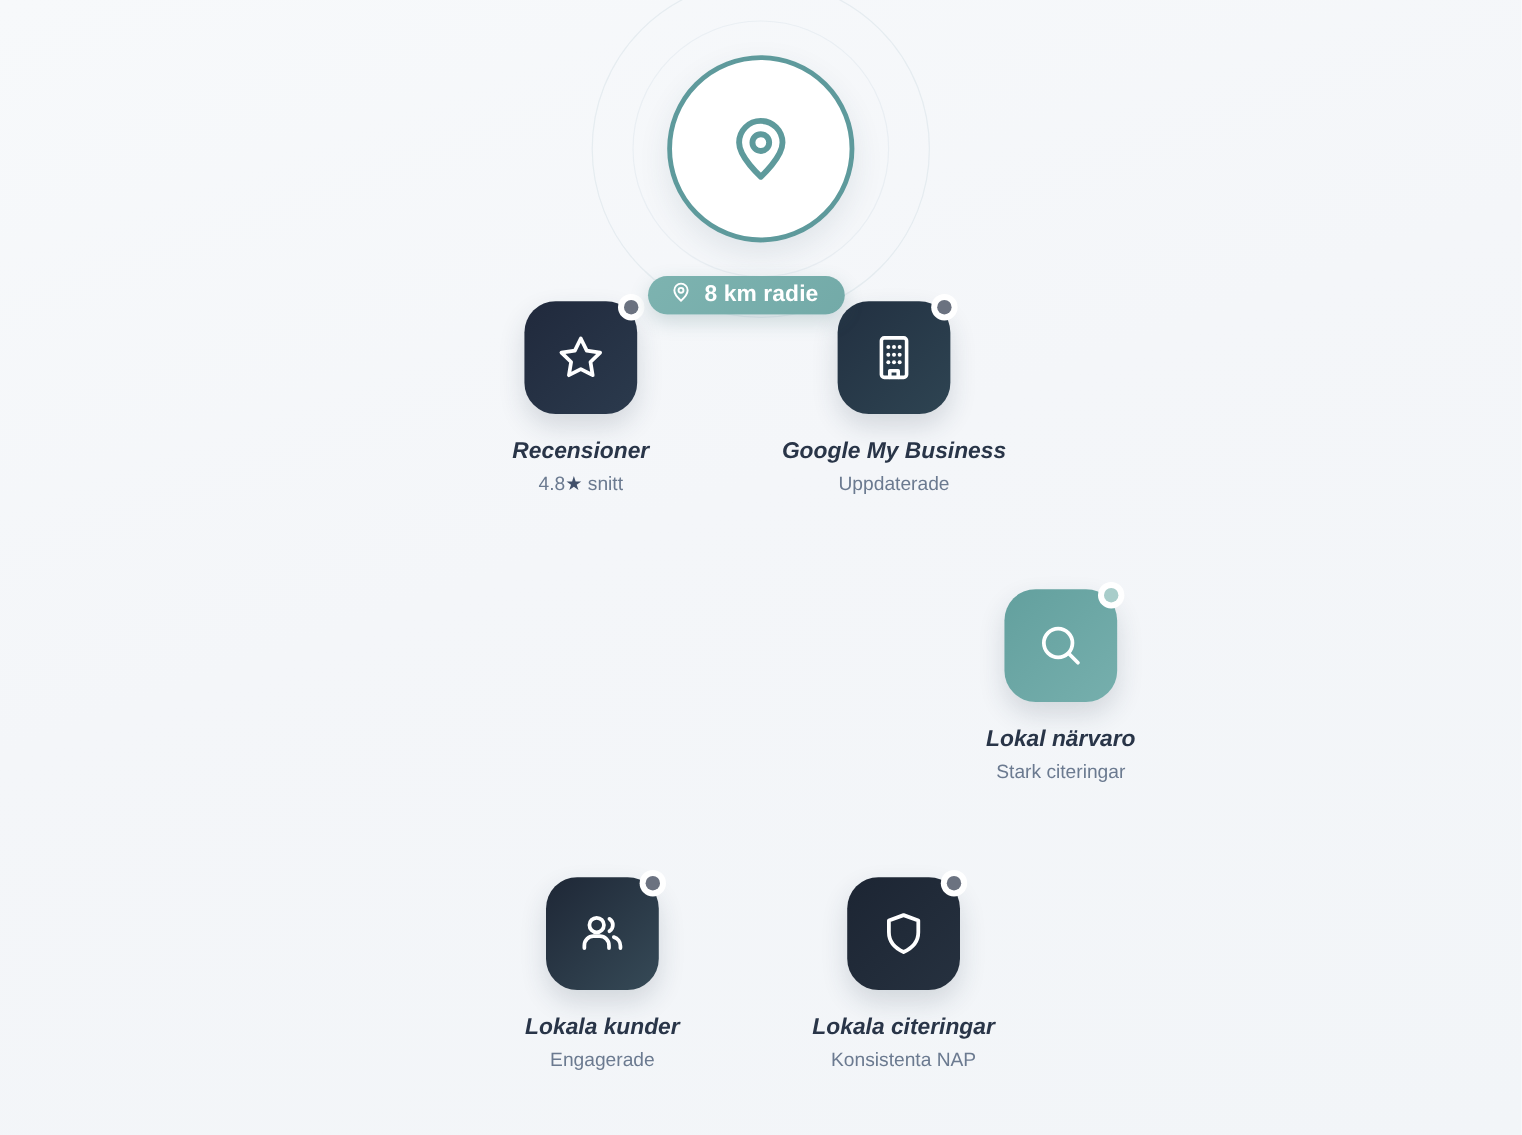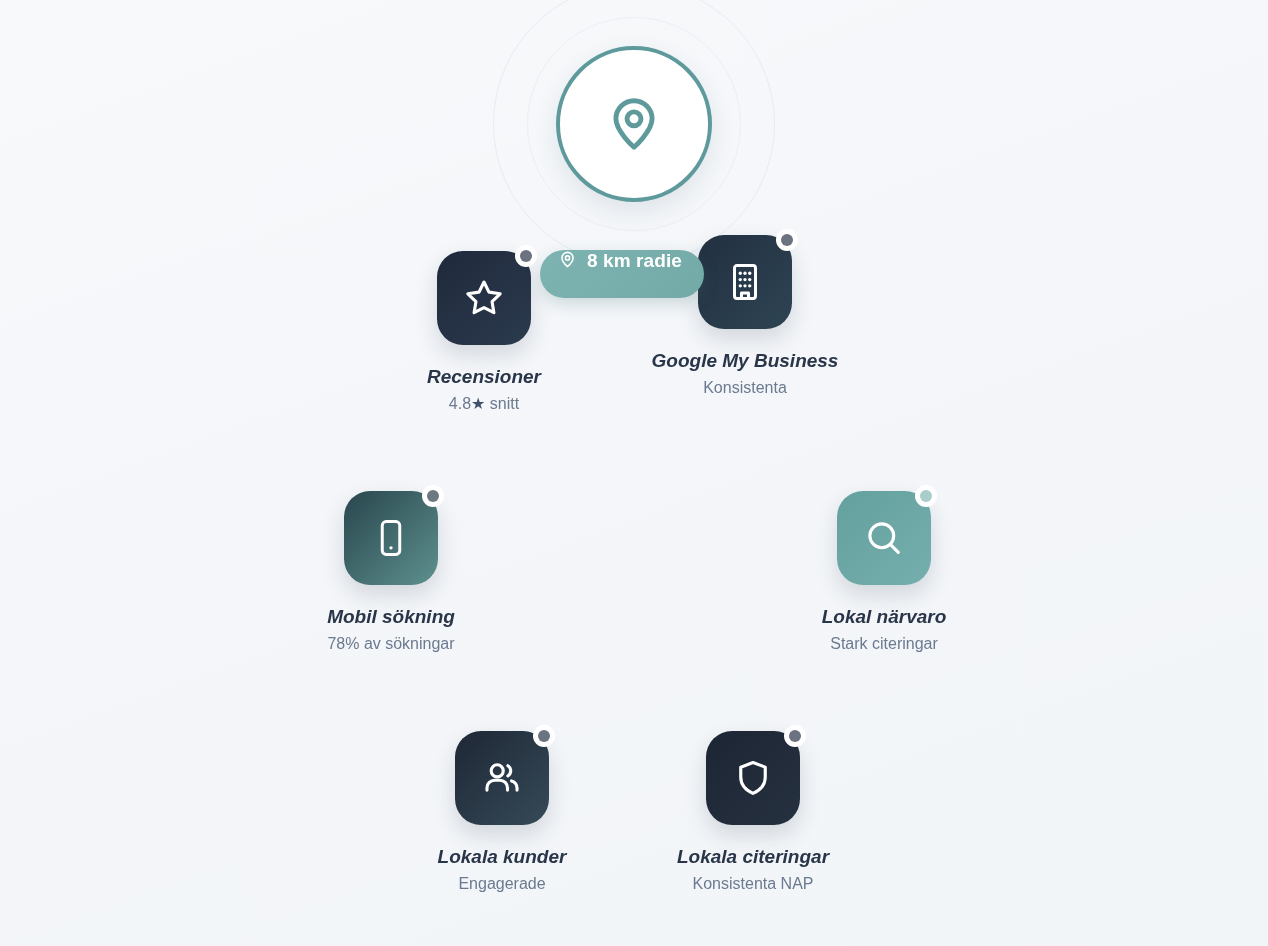--- a/index.html
+++ b/index.html
@@ -49,29 +49,29 @@
     display: flex;
     align-items: center;
     justify-content: center;
   }
   .hub svg { display: block; }
 
   
   .radius-badge {
     position: absolute;
     left: 540px; top: 230px;
-    height: 48px;
+    height: 32px;
     padding: 0 22px 0 18px;
     border-radius: 24px;
     background: linear-gradient(135deg, #7db3b0 0%, #73aaa8 100%);
     display: flex;
+    align-items: center;
     gap: 10px;
     box-shadow: 0 6px 16px rgba(60,110,115,0.22);
     z-index: 6;
-    margin-top: 20px;
   }
   .radius-badge .pin-sm { display: block; flex: 0 0 auto; }
   .radius-badge .rb-label {
     color: #ffffff;
     font-size: 19px;
     font-weight: bold;
     letter-spacing: .1px;
     white-space: nowrap;
   }
 
@@ -134,21 +134,21 @@
     line-height: 1.15;
     white-space: nowrap;
   }
   .node-sub .star {
     color: #41506a;
     font-size: 16px;
   }
 
   
   #node-reviews   { left: 389px; top: 251px; }
-  #node-gmb       { left: 650px; top: 235px; }
+  #node-gmb       { left: 650px; top: 251px; }
   #node-mobile    { left: 296px; top: 491px; }
   #node-hours     { left: 546px; top: 491px; }
   #node-presence  { left: 789px; top: 491px; }
   #node-customers { left: 407px; top: 731px; }
   #node-citations { left: 658px; top: 731px; }
 </style>
 </head>
 <body>
 
 <div class="stage">
@@ -209,40 +209,23 @@
             <circle cx="12" cy="14.2" r=".95" fill="#ffffff" stroke="none"></circle>
             <circle cx="14.7" cy="14.2" r=".95" fill="#ffffff" stroke="none"></circle>
           </svg>
         </span>
       </div>
       <span class="dot">
           <i style="background:#6b7280;"></i>
         </span>
     </div>
     <div class="node-title">Google My Business</div>
-    <div class="node-sub">Konsistenta</div>
-  </div>
-
-  <div class="node" id="node-mobile">
-    <div class="tile-wrap">
-      <div class="tile" style="background:linear-gradient(135deg,#28464d 0%,#5e908f 100%);">
-        <span>
-          <svg width="42" height="42" viewBox="0 0 24 24" fill="none" stroke="#ffffff" stroke-width="1.7" stroke-linecap="round" stroke-linejoin="round">
-            <rect x="7" y="2.6" width="10" height="18.8" rx="2.2"></rect>
-            <circle cx="12" cy="17.6" r="0.95" fill="#ffffff" stroke="none"></circle>
-          </svg>
-        </span>
-      </div>
-      <span class="dot">
-          <i style="background:#6b7a80;"></i>
-        </span>
-    </div>
-    <div class="node-title">Mobil sökning</div>
-    <div class="node-sub">78% av sökningar</div>
-  </div>
+    <div class="node-sub">Uppdaterade</div>
+  </div>
+
 
 
   <div class="node" id="node-presence">
     <div class="tile-wrap">
       <div class="tile" style="background:linear-gradient(135deg,#63a09e 0%,#76afad 100%);">
         <span>
           <svg width="44" height="44" viewBox="0 0 24 24" fill="none" stroke="#ffffff" stroke-width="1.7" stroke-linecap="round" stroke-linejoin="round">
             <circle cx="10.8" cy="10.8" r="6.5"></circle>
             <path d="M15.6 15.6l4.2 4.2"></path>
           </svg>

